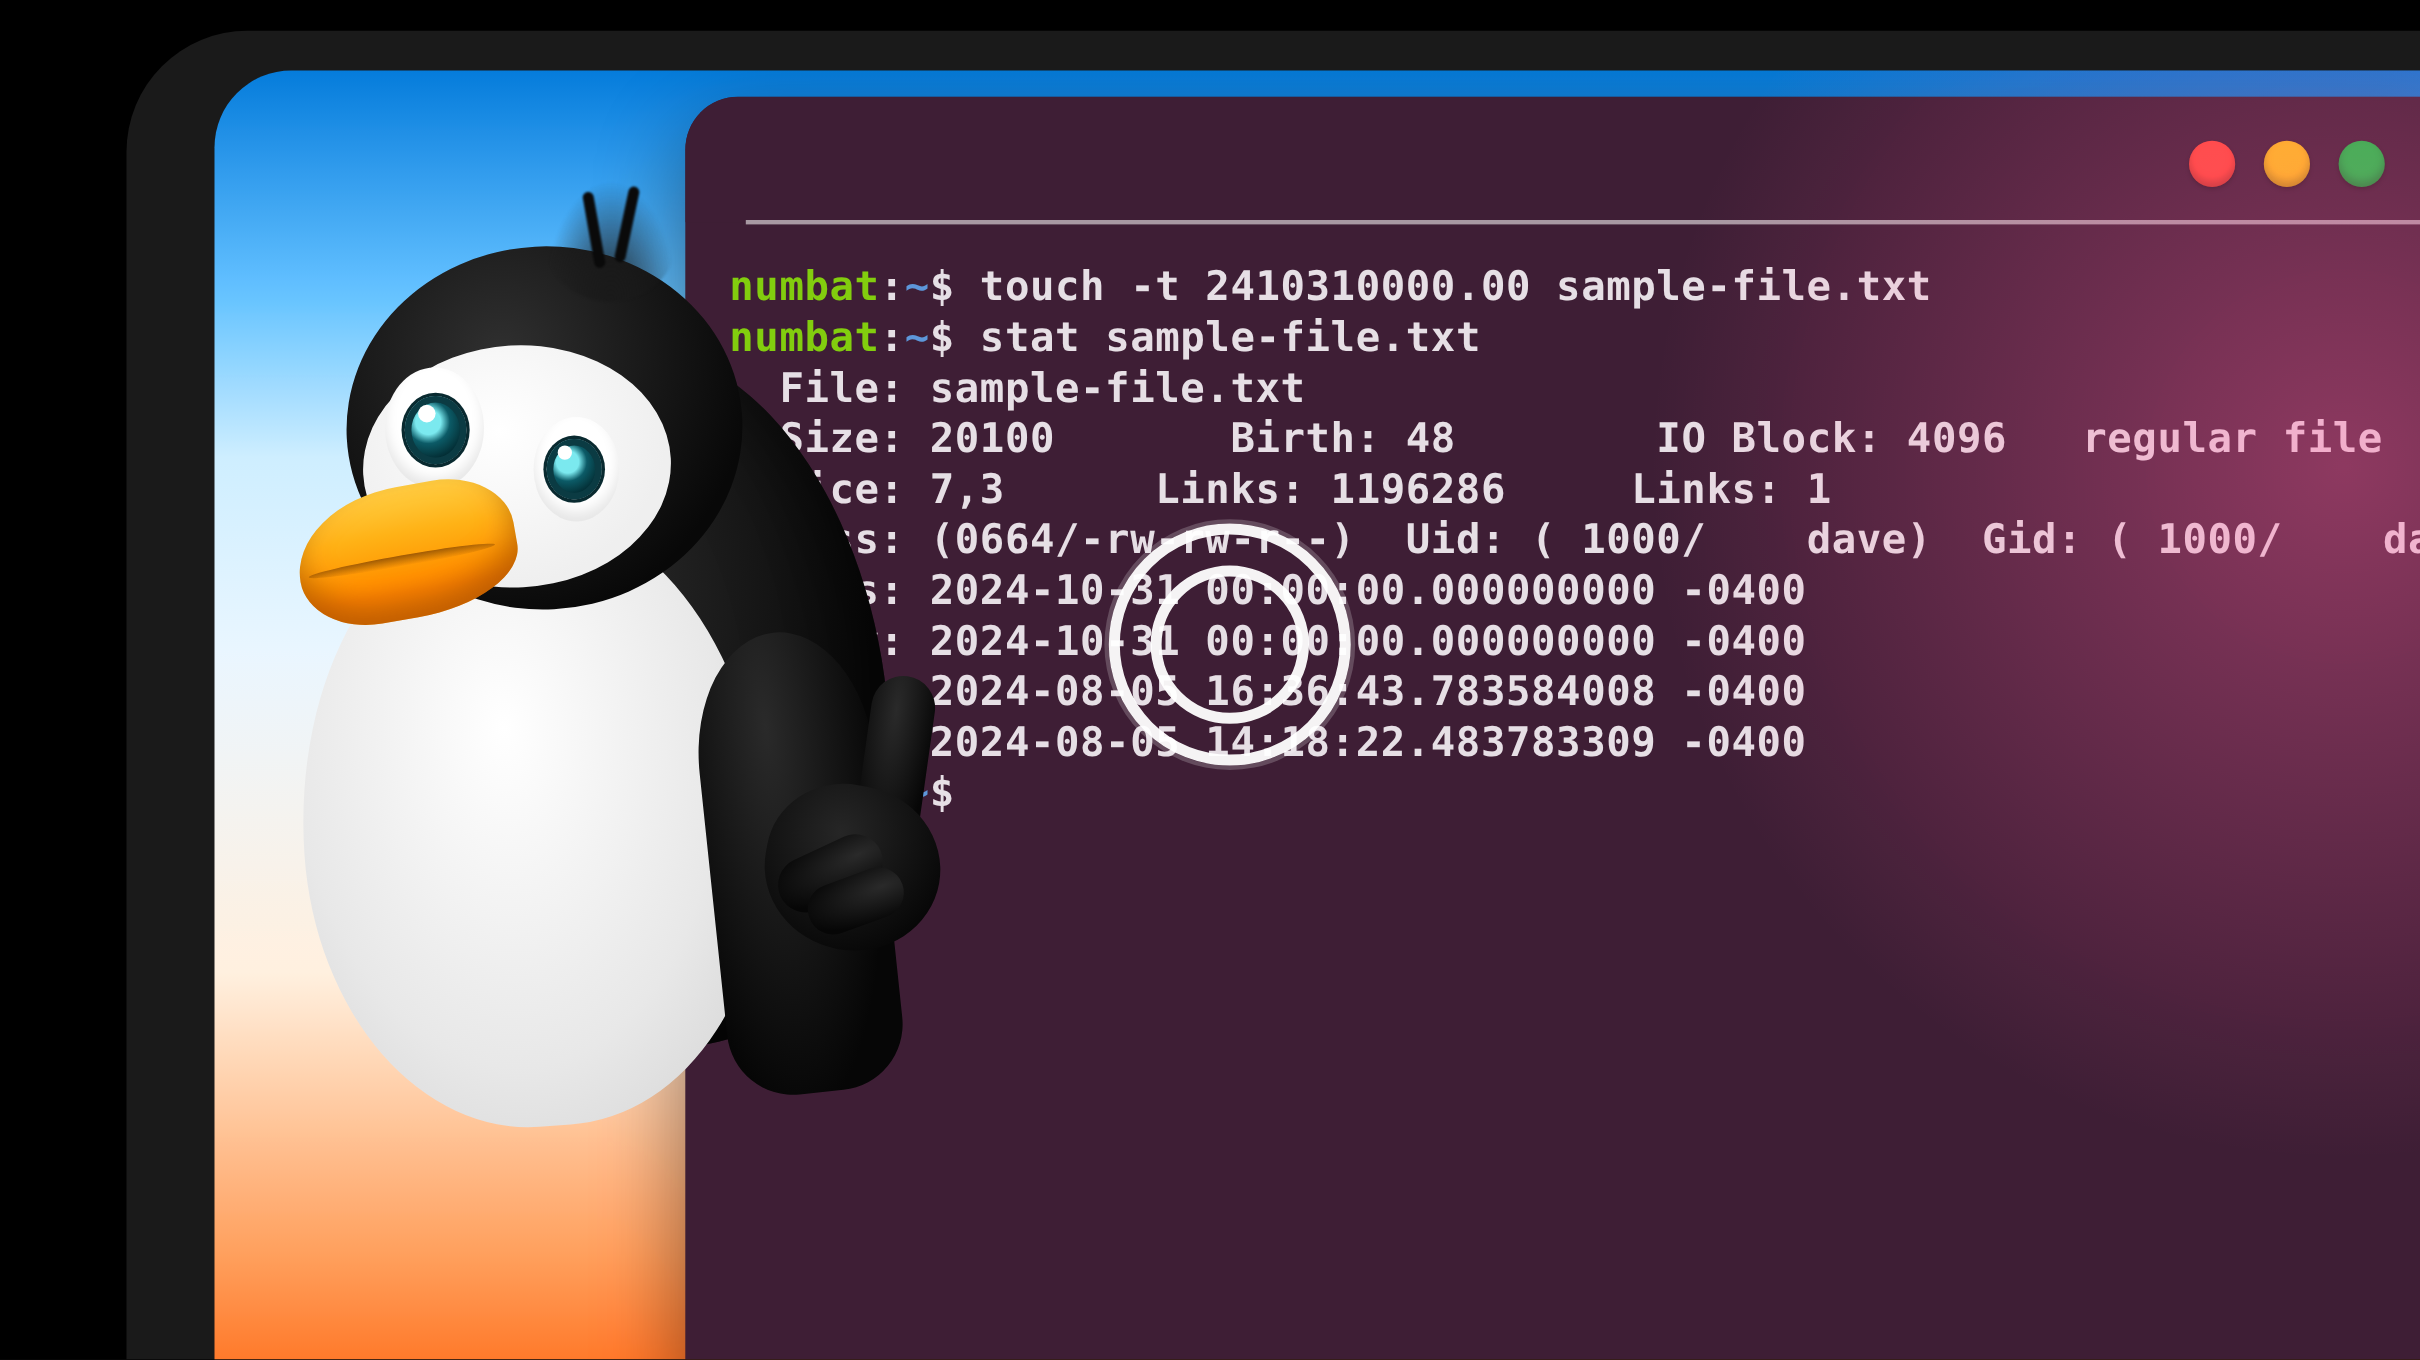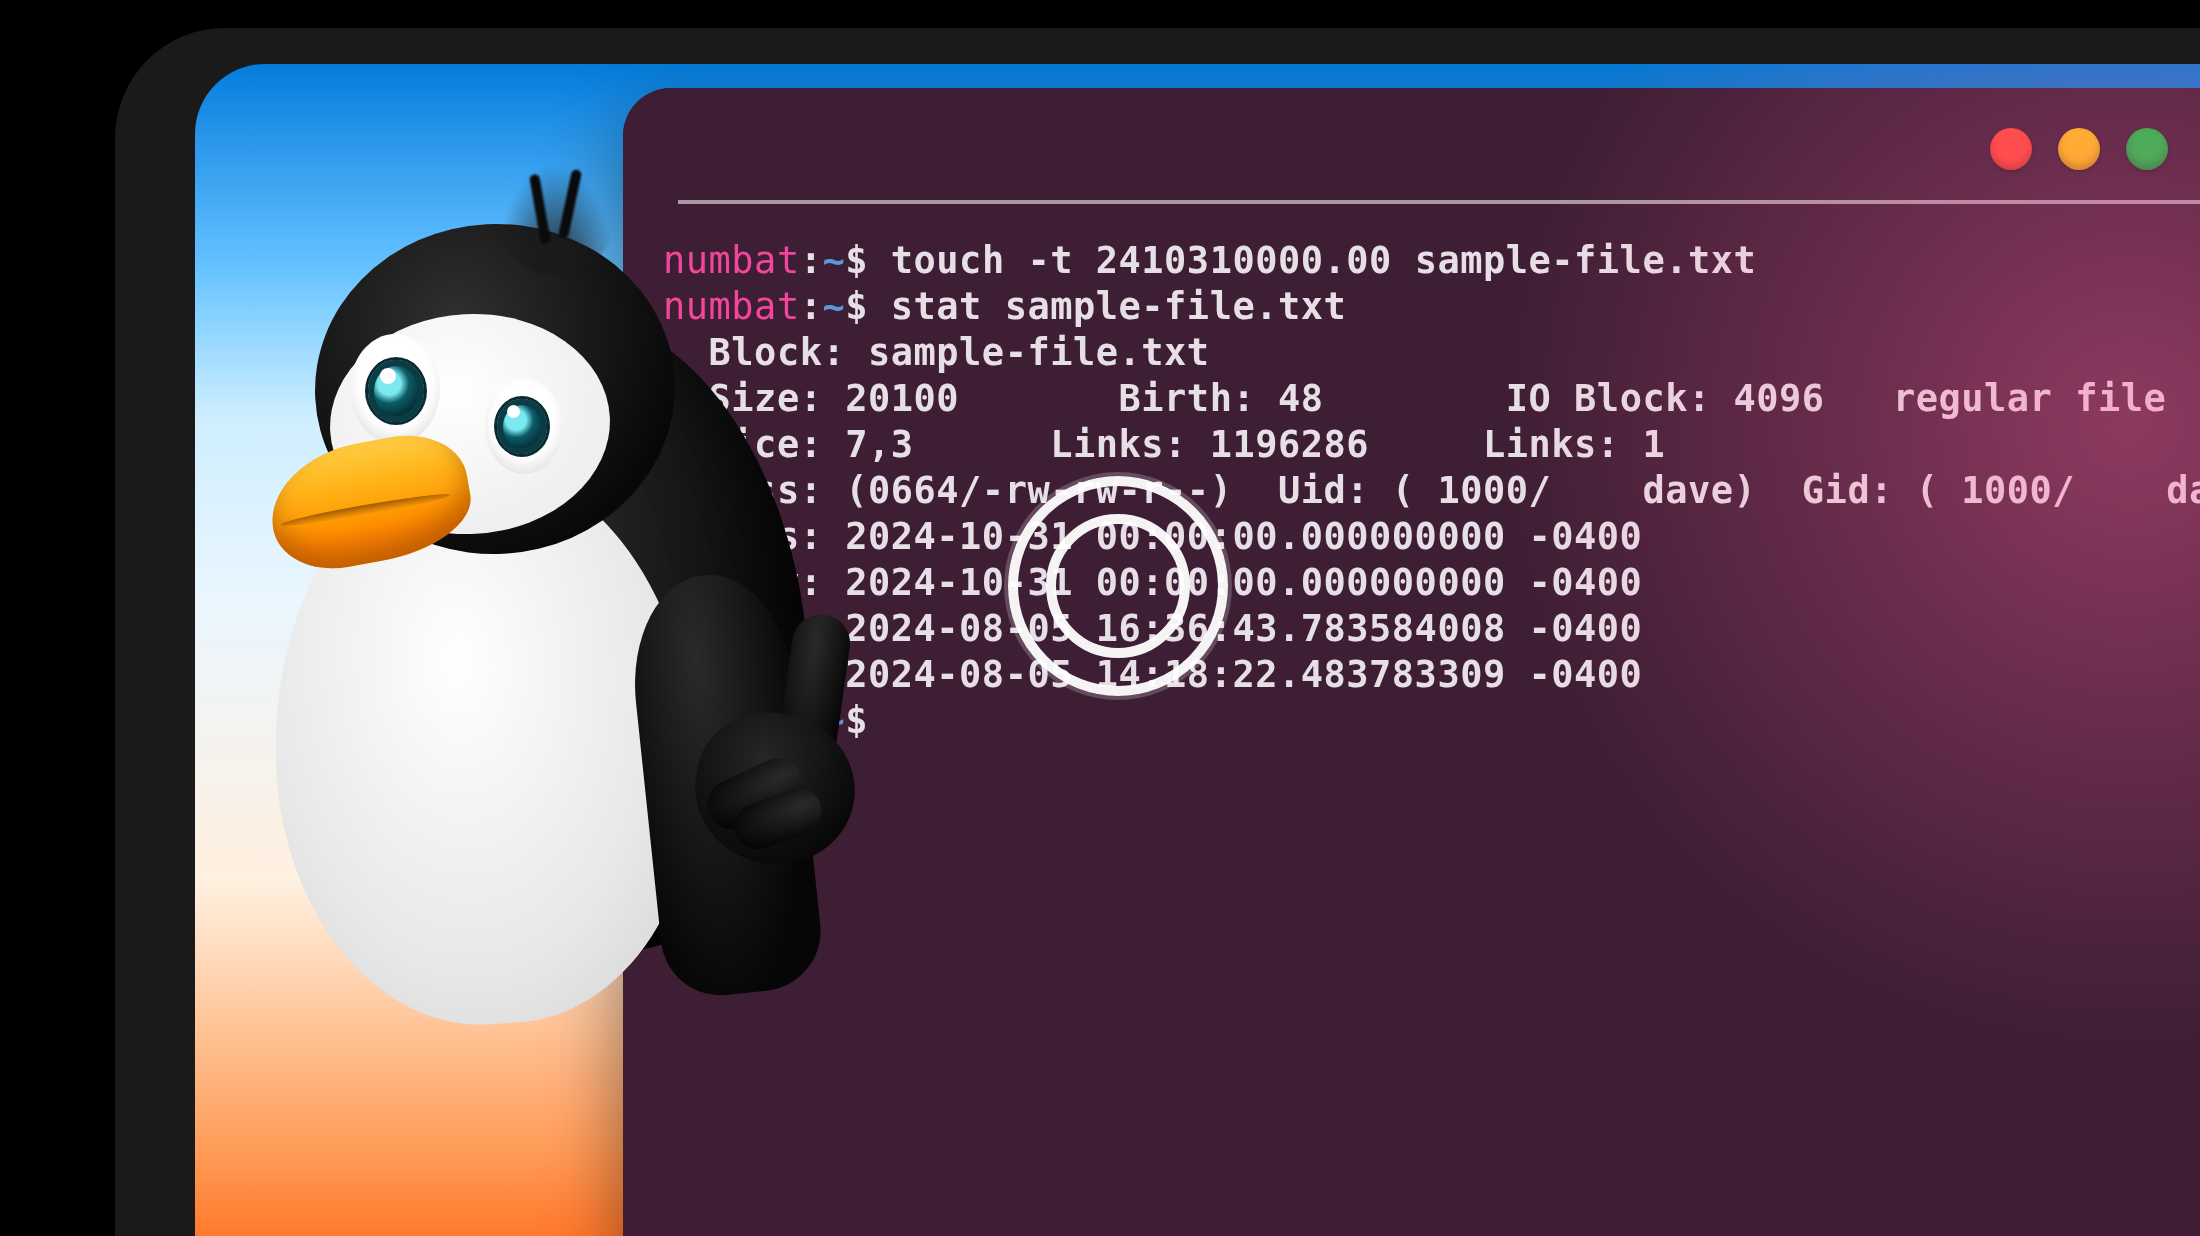--- a/index.html
+++ b/index.html
@@ -96,21 +96,21 @@
     top: 150px;
     bottom: 0;
     padding: 0 10px;
     color: #e6dfe5;
     font-size: 37px;
     line-height: 46px;
     letter-spacing: 0.5px;
     white-space: pre;
     font-weight: 600;
   }
-  .host { color: #ec4899; font-weight: 400; }
+  .host { color: #84cc16; font-weight: 700; }
   .tilde { color: #5f97d6; font-weight: 700; }
   .dollar { color: #e6dfe5; }
   .cmd { color: #e6dfe5; }
 
   
   .ring {
     position: absolute;
     width: 220px;
     height: 220px;
     border: 10px solid rgba(255,255,255,0.95);
@@ -274,21 +274,21 @@
           <div class="traffic-lights">
             <div class="light red"></div>
             <div class="light yellow"></div>
             <div class="light green"></div>
           </div>
         </div>
         <div class="term-divider"></div>
 
         <div class="term-body"><span class="host">numbat</span><span class="cmd">:</span><span class="tilde">~</span><span class="dollar">$</span> <span class="cmd">touch -t 2410310000.00 sample-file.txt</span>
 <span class="host">numbat</span><span class="cmd">:</span><span class="tilde">~</span><span class="dollar">$</span> <span class="cmd">stat sample-file.txt</span>
-<span>  Block: </span><span>sample-file.txt</span>
+<span>  File: </span><span>sample-file.txt</span>
 <span>  Size: </span><span>20100</span><span>       Birth: </span><span>48</span><span>        IO Block: </span><span>4096</span><span>   </span><span>regular file</span>
 <span>Device: </span><span>7,3</span><span>      Links: </span><span>1196286</span><span>     Links: </span><span>1</span>
 <span>Access: </span><span>(0664/-rw-rw-r--)</span><span>  Uid: </span><span>( 1000/    dave)</span><span>  Gid: </span><span>( 1000/    dave)</span>
 <span>Access: </span><span>2024-10-31 00:00:00.000000000 -0400</span>
 <span>Modify: </span><span>2024-10-31 00:00:00.000000000 -0400</span>
 <span>Change: </span><span>2024-08-05 16:36:43.783584008 -0400</span>
 <span> Birth: </span><span>2024-08-05 14:18:22.483783309 -0400</span>
 <span class="host">numbat</span><span class="cmd">:</span><span class="tilde">~</span><span class="dollar">$</span> </div>
 
         <div class="ring" style="left:385px; top:388px;"></div>

